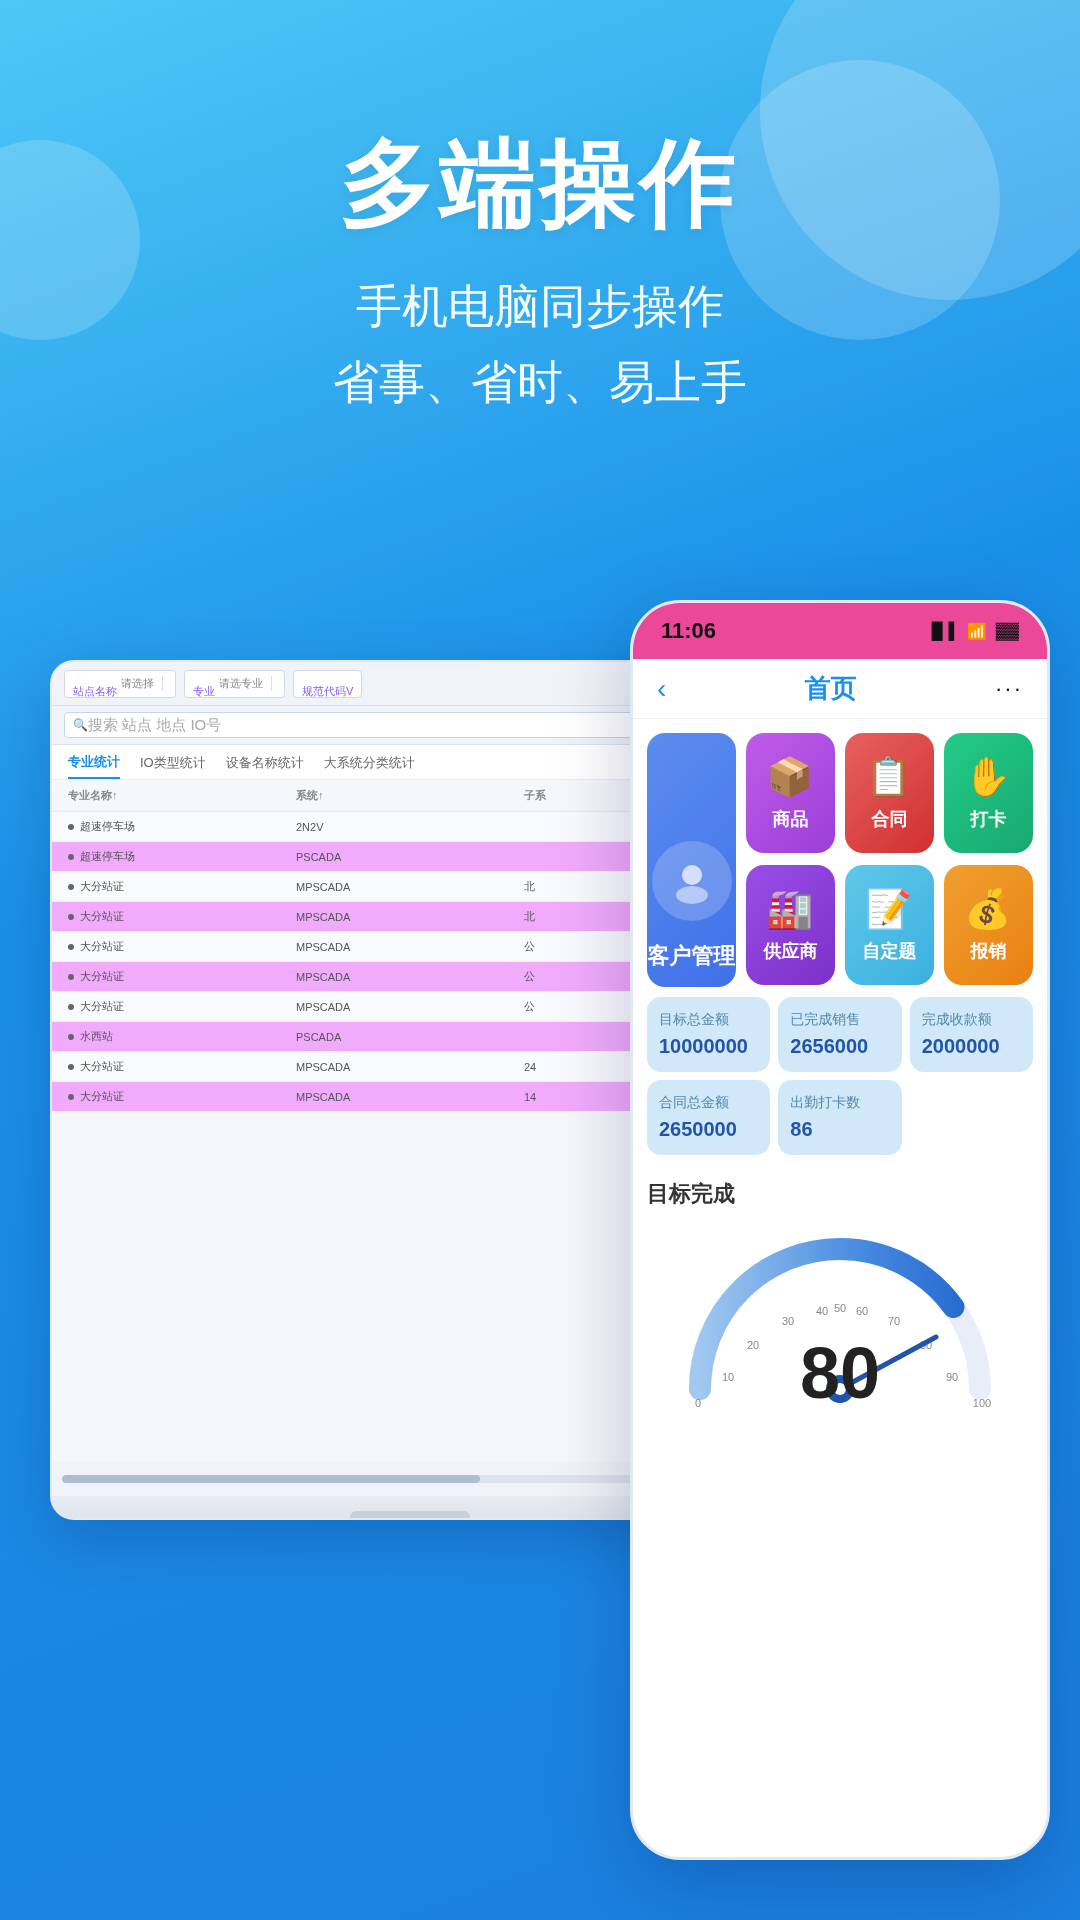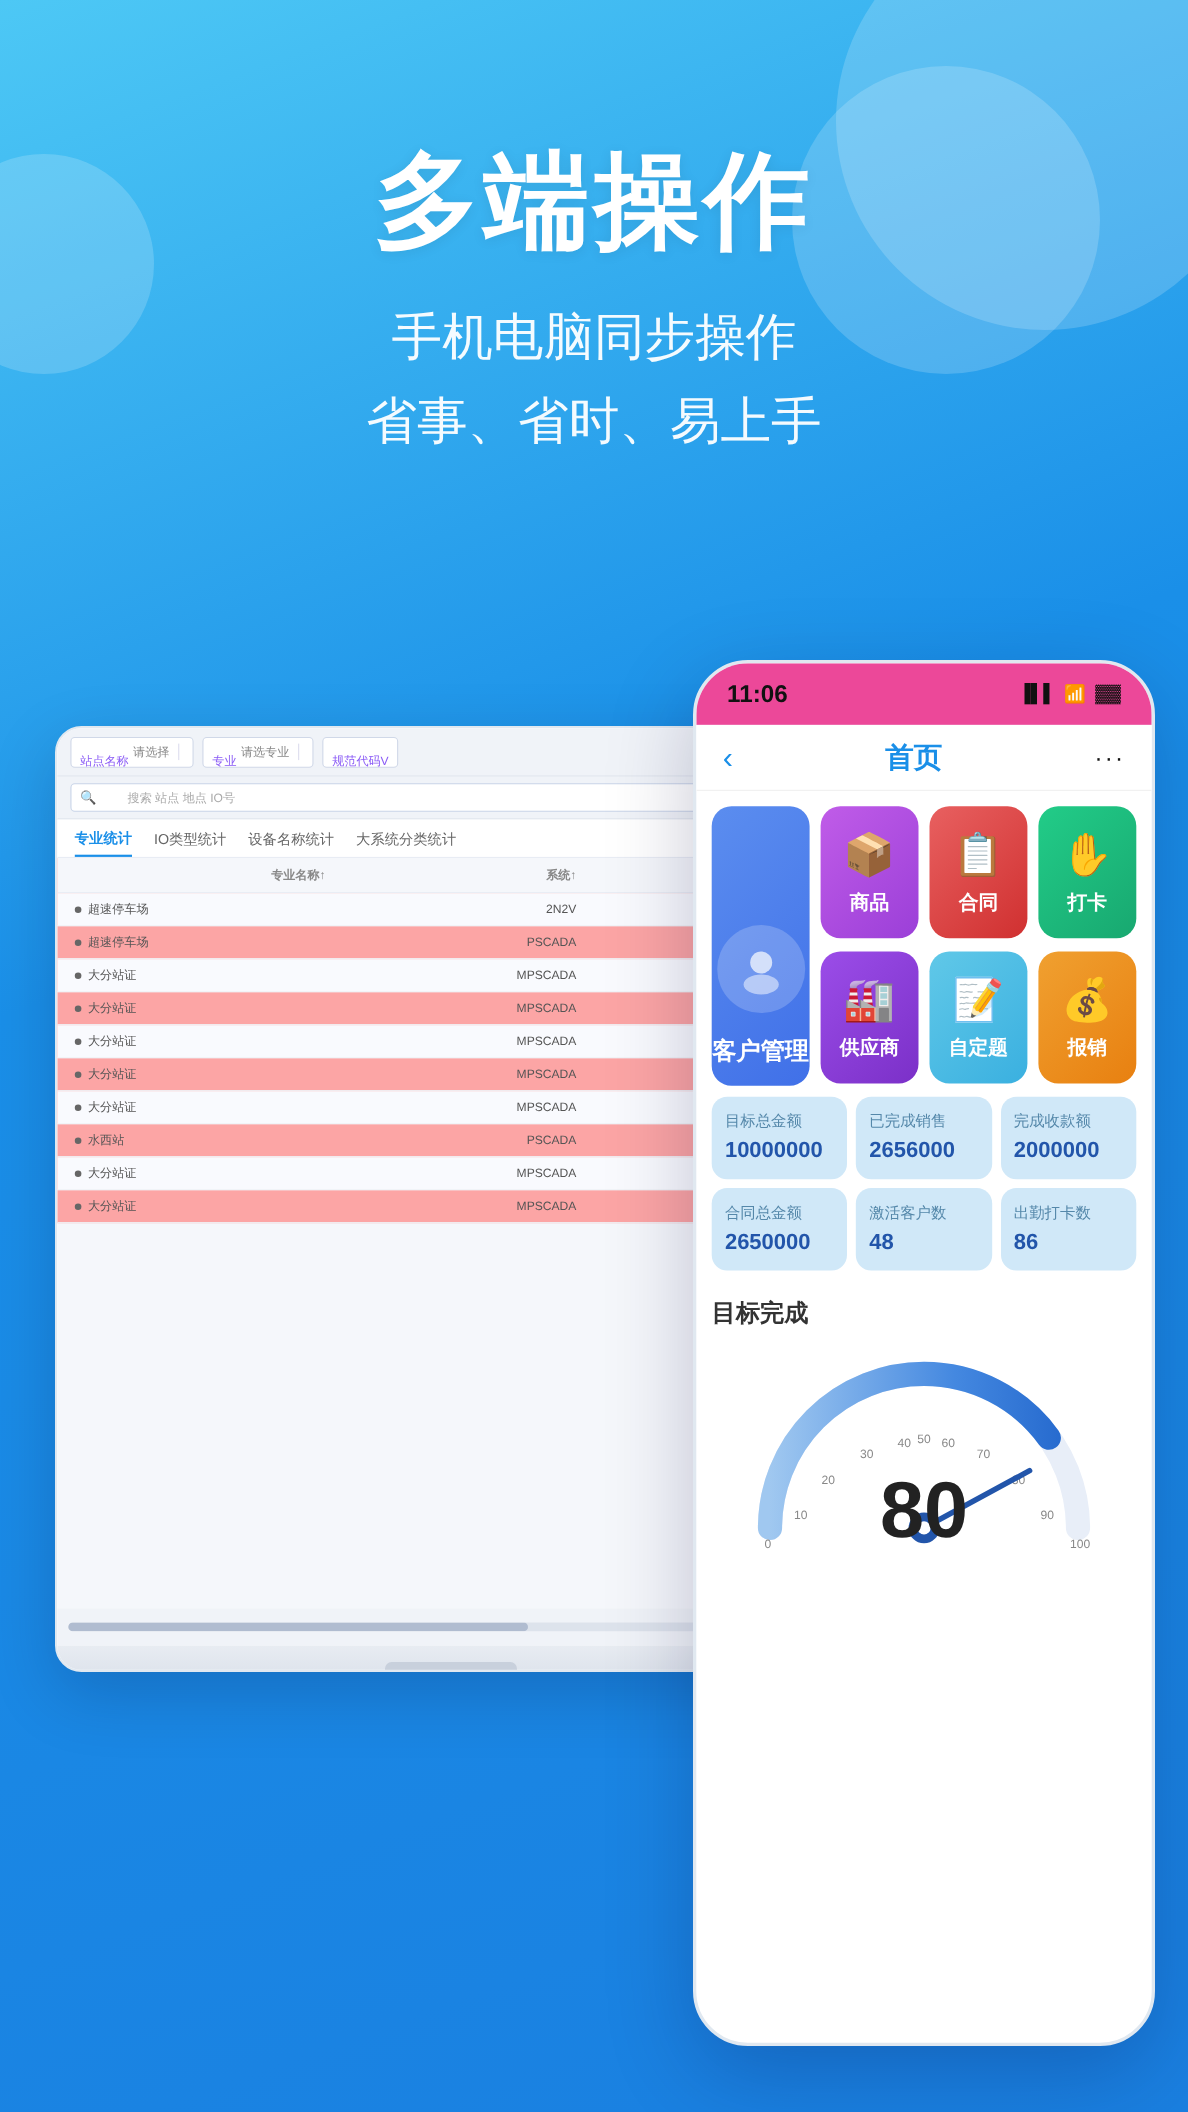--- a/index.html
+++ b/index.html
@@ -150,23 +150,22 @@
       flex: 1;
       height: 26px;
       background: #fff;
       border: 1px solid #c8d4e8;
       border-radius: 4px;
       display: flex;
       align-items: center;
       padding: 0 8px;
     }
     .ls-search-input-text {
-      font-size: 11px;
+      font-size: 15px;
       color: #aaa;
-      margin-left: 28px;
     }
     .ls-search-icon {
       font-size: 12px;
       color: #888;
     }
     .ls-btn-blue {
       background: #1a8fe8;
       color: #fff;
       border-radius: 4px;
       padding: 4px 14px;
@@ -201,23 +200,22 @@
     }
     .ls-export-btn {
       margin-left: auto;
       background: #22bb66;
       color: #fff;
       border-radius: 4px;
       padding: 4px 12px;
       font-size: 11px;
     }
     .ls-table {
-      background: #fca5a5;
+      background: #f0abfc;
       width: 100%;
-      text-align: right;
     }
     .ls-table-header {
       display: flex;
       background: #f5f7fb;
       border-bottom: 1px solid #e8ecf4;
       padding: 8px 16px;
     }
     .ls-table-header-cell {
       flex: 1;
       font-size: 11px;
@@ -625,24 +623,20 @@
       </div>
       <div class="stat-tile">
         <span class="stat-label">完成收款额</span>
         <span class="stat-value">2000000</span>
       </div>
       <div class="stat-tile">
         <span class="stat-label">合同总金额</span>
         <span class="stat-value">2650000</span>
       </div>
       <div class="stat-tile">
-        <span class="stat-label">激活客户数</span>
-        <span class="stat-value">48</span>
-      </div>
-      <div class="stat-tile">
         <span class="stat-label">出勤打卡数</span>
         <span class="stat-value">86</span>
       </div>
     </div>
 
     <div class="goal-section">
       <div class="goal-title">目标完成</div>
       <div class="speedometer-container">
         <div class="speedometer">
           <svg viewBox="0 0 340 200" xmlns="http://www.w3.org/2000/svg">

